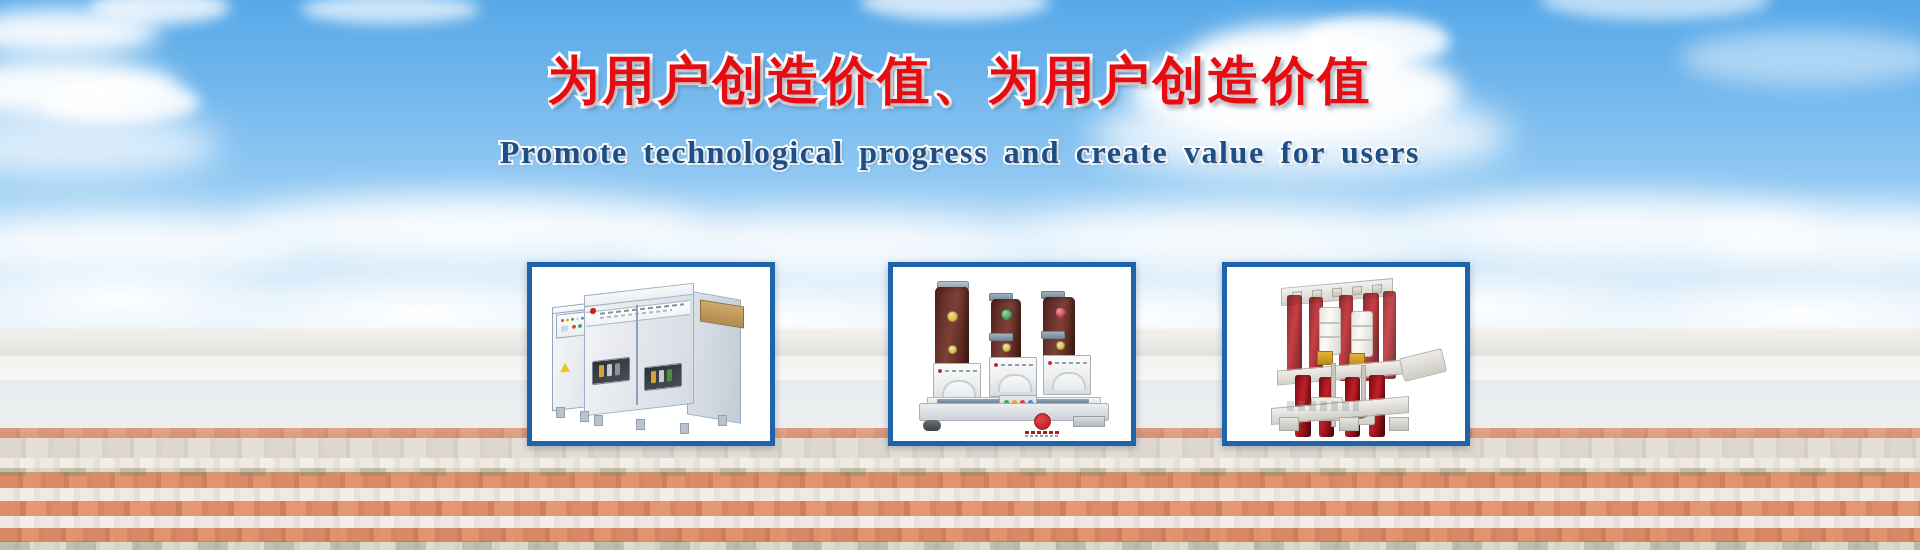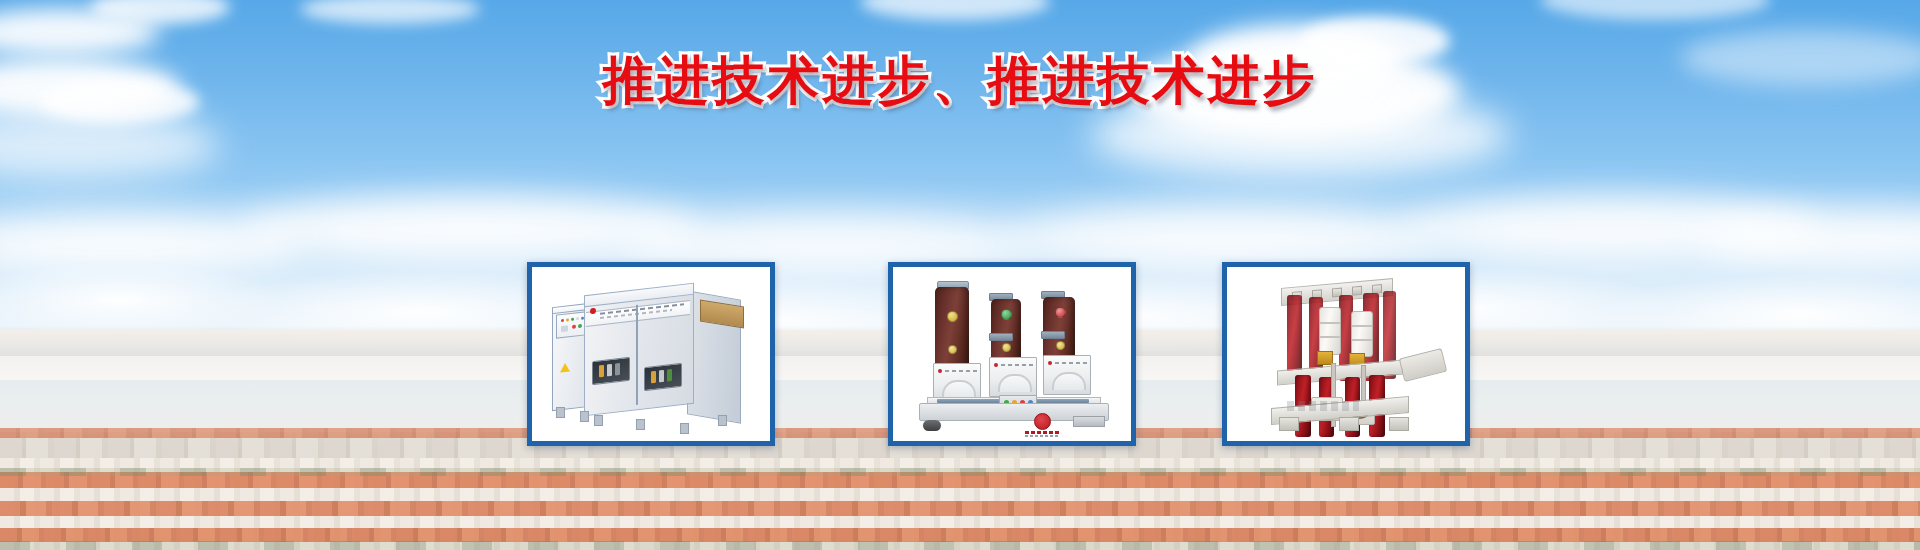--- a/index.html
+++ b/index.html
@@ -438,22 +438,23 @@
          background:repeating-linear-gradient(90deg,#d46c43 0 17px, #c25f37 17px 22px, #dd7a4e 22px 39px, #cb6740 39px 44px); opacity:.88;"></div>
 
     <div class="bld" style="left:0px;  bottom:74px; width:1920px; height:8px;
          background:repeating-linear-gradient(90deg, rgba(106,124,86,.45) 0 26px, rgba(140,156,114,.25) 26px 60px);"></div>
     <div class="bld" style="left:0px;  bottom:0px;  width:1920px; height:9px;
          background:repeating-linear-gradient(90deg, rgba(96,116,80,.40) 0 30px, rgba(136,152,110,.22) 30px 66px);"></div>
   </div>
 
   <div class="cityhaze"></div>
 
-  <div class="headline">推进技术进步、推进技术进步</div>
-
+  <div class="headline">为用户创造价值、为用户创造价值</div>
+
+  <div class="subtitle">Promote technological progress and create value for users</div>
 
   <div class="frames">
 
     <div class="frame" id="frame-1">
       <div class="pstage p1">
         <div class="depth"></div>
         <div class="duct"></div>
 
         <div class="sidetop"></div>
         <div class="sidecab"></div>

